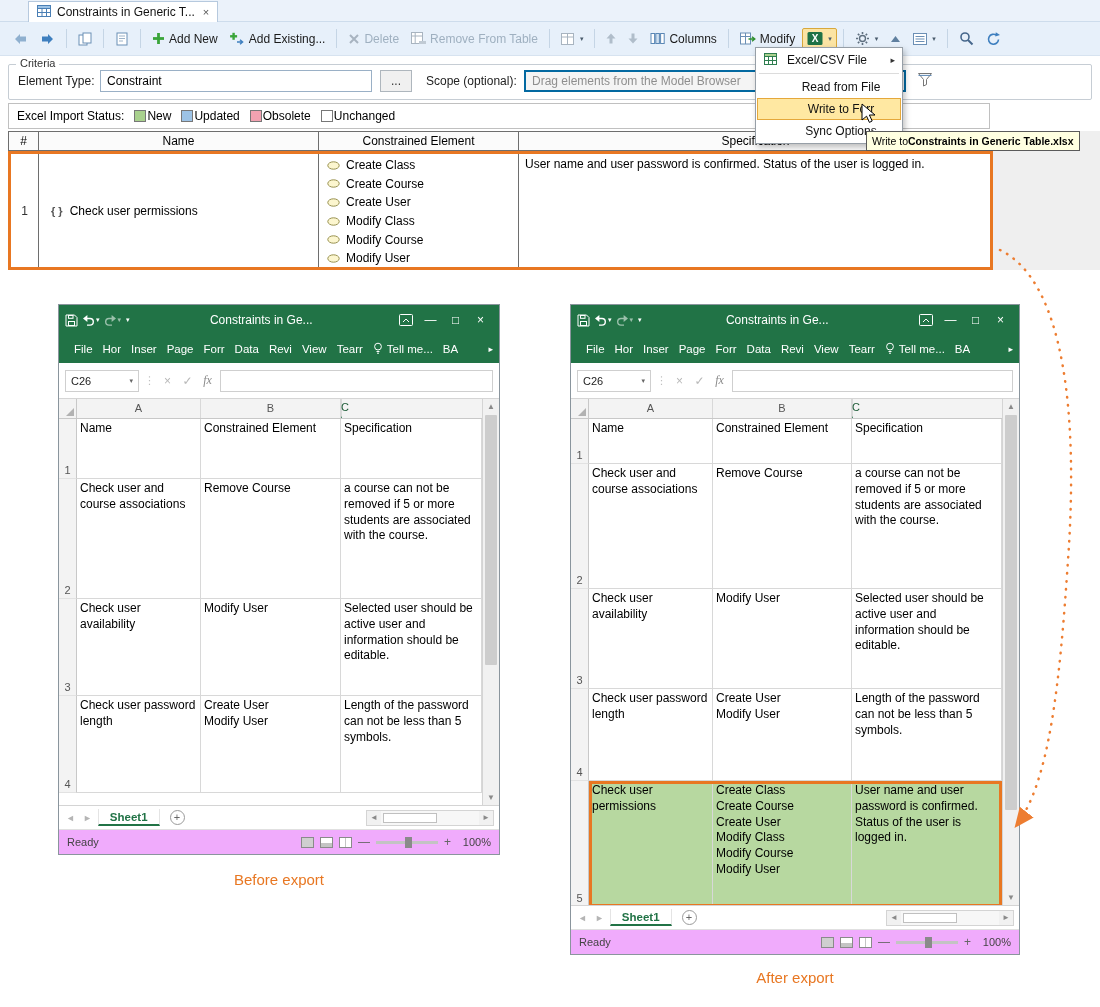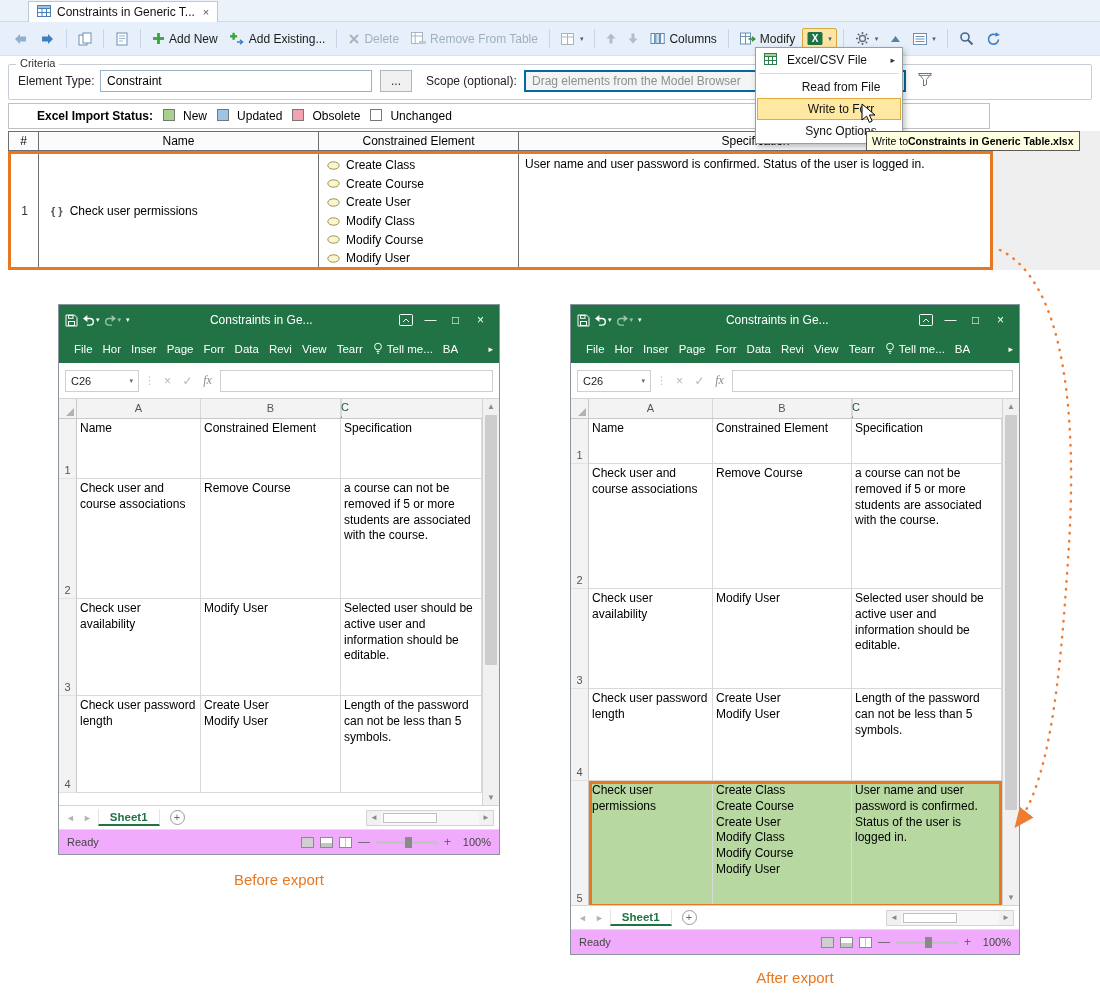--- a/index.html
+++ b/index.html
@@ -29,22 +29,22 @@
               font-size:12px; display:flex; align-items:center; padding:0 6px; z-index:5;}
   .browse-btn { position:absolute; left:380px; top:70px; width:32px; height:22px; background:#f0f0f0; border:1px solid #aeb6bd;
               font-size:12px; display:flex; align-items:center; justify-content:center; color:#333; z-index:5;}
   .scope-input { position:absolute; left:524px; top:70px; width:382px; height:22px; border:2px solid #0369a1; background:#f4f4f4;
               font-size:12px; color:#8e8e8e; display:flex; align-items:center; padding:0 6px; z-index:5; overflow:hidden; white-space:nowrap;}
   .funnel-btn { position:absolute; left:912px; top:70px; width:26px; height:22px; display:flex; align-items:center; justify-content:center; z-index:5;}
 
   
   .status-row { position:absolute; left:8px; top:103px; width:982px; height:26px; border:1px solid #c0c0c0; background:#fff;
                 display:flex; align-items:center; gap:10px; padding:0 8px; z-index:4; font-size:12px;}
-  .status-row .lbl { font-weight:bold; color:#000;margin-left:20px; }
-  .st-item { display:flex; gap:8px; }
+  .status-row .lbl { font-weight:normal; color:#000; }
+  .st-item { display:flex; align-items:center; gap:1px; }
   .swatch { width:12px; height:12px; border:1px solid #777; display:inline-block; }
 
   
   .gt-header { position:absolute; left:8px; top:131px; width:985px; height:20px; display:flex; background:#fbfbfb; border:1px solid #6e6e6e; z-index:3;}
   .gt-h { border-right:1px solid #6e6e6e; display:flex; align-items:center; justify-content:center; font-size:12px; color:#000; }
   .gt-h:last-child { border-right:none; flex:1; }
   .gt-row { position:absolute; left:8px; top:151px; width:985px; height:119px; border:3px solid #e87722; background:#fff; display:flex; z-index:3;}
   .gt-c { border-right:1px solid #6e6e6e; overflow:hidden; }
   .gt-c:last-child { border-right:none; flex:1; }
   .gt-num { width:28px; display:flex; align-items:center; justify-content:center; font-size:12px; color:#333; }

